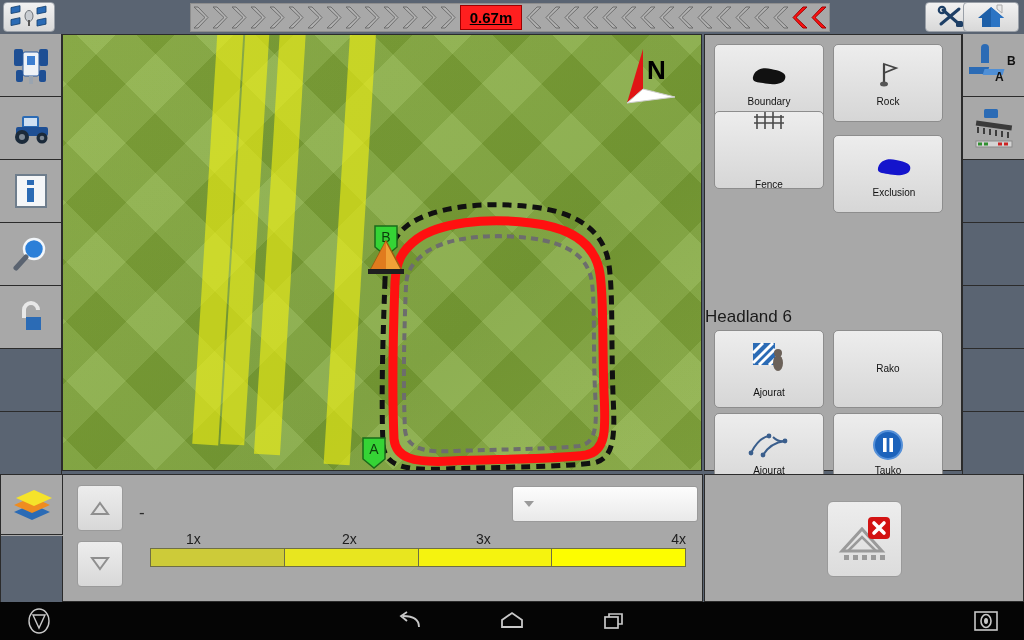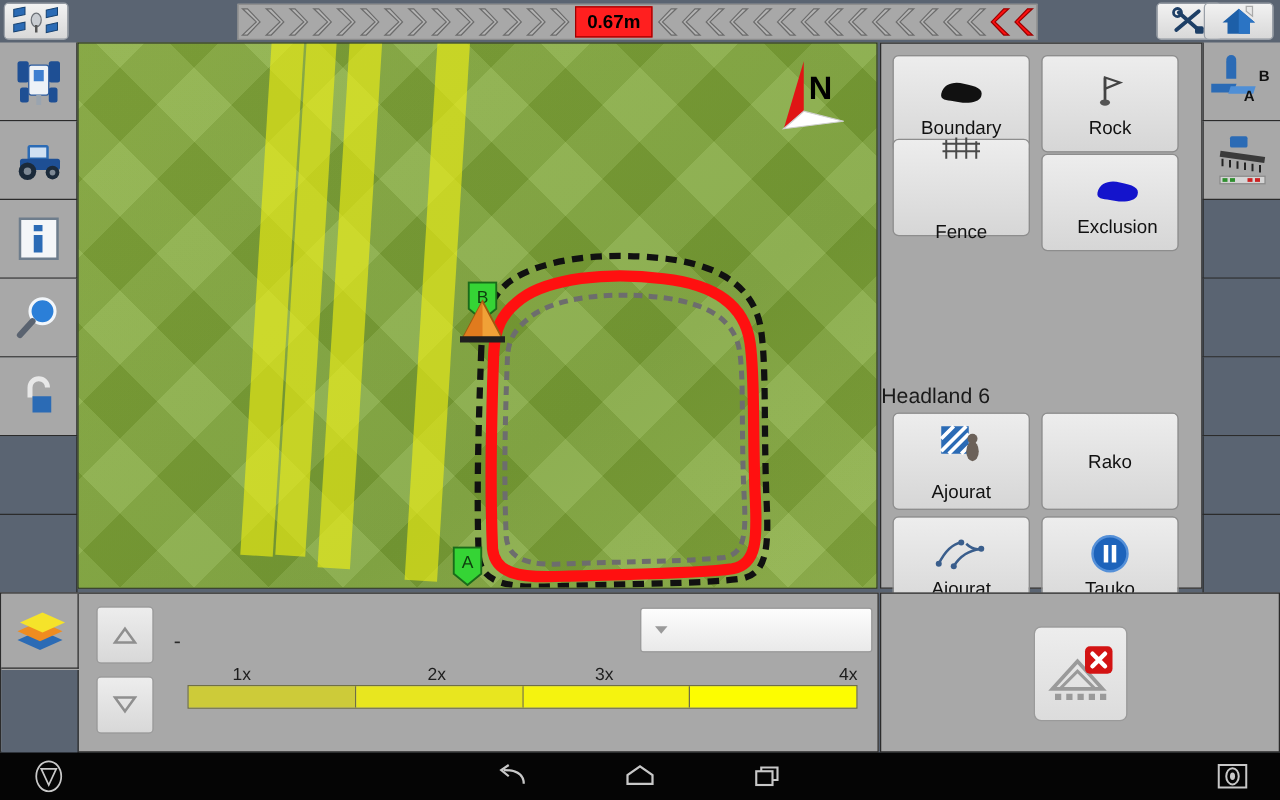--- a/index.html
+++ b/index.html
@@ -29,21 +29,21 @@
   #lightbar {
     position: absolute; left: 190px; top: 3px; width: 640px; height: 29px;
     background: #a8a8a8; border: 1px solid #8e8e8e;
     display: flex; align-items: center; overflow: hidden;
   }
   .chev { flex: none; width: 19px; height: 25px; }
   #offset-box {
     flex: none; width: 62px; height: 25px; margin: 0 3px;
     background: #ff1f1f; border: 1px solid #9c0000;
     color: #000; font-size: 15px; font-weight: bold;
-    display: flex; align-items: center; justify-content: center;
+    display: flex; align-items: center; justify-content: center; text-decoration: underline;
   }
 
   
   #left-rail { position: absolute; left: 0; top: 34px; width: 62px; height: 440px; background: #5a6472; }
   .rail-btn {
     position: relative; width: 62px; height: 63px;
     background: #a8a8a8; border-bottom: 1px solid #2b2b2b; border-right: 1px solid #2b2b2b;
     display: flex; align-items: center; justify-content: center;
   }
   .rail-btn.empty { background: #5a6472; }
@@ -69,21 +69,21 @@
   
   #right-panel {
     position: absolute; left: 704px; top: 34px; width: 258px; height: 437px;
     background: #a8a8a8; border: 1px solid #2b2b2b;
   }
   .pbtn {
     position: absolute; width: 110px; height: 78px;
     background: linear-gradient(to bottom, #ededed, #d6d6d6);
     border: 1px solid #8d8d8d; border-radius: 5px;
     display: flex; flex-direction: column; align-items: center; justify-content: center;
-    font-size: 15px; color: #111; gap: 4px;
+    font-size: 10px; color: #111; gap: 4px;
   }
   .pbtn .glyph { height: 34px; display: flex; align-items: center; justify-content: center; }
   .pbtn .lbl { line-height: 1; }
   #headland-label {
     position: absolute; left: 0; top: 272px; width: 258px;
     text-align: left; font-size: 17px; color: #1a1a1a;
   }
 
   
   #right-rail { position: absolute; left: 962px; top: 34px; width: 62px; height: 440px; background: #5a6472; }
@@ -426,21 +426,21 @@
         <svg width="34" height="22" viewBox="0 0 34 22">
           <g stroke="#4a4a4a" stroke-width="1.6" fill="none">
             <path d="M5 4 L5 19 M13 2 L13 19 M21 2 L21 19 M29 5 L29 19"></path>
             <path d="M2 7 L32 7 M2 13 L32 13"></path>
           </g>
         </svg>
       </span>
       <span class="lbl">Fence</span>
     </div>
 
-    <div class="pbtn" style="left:128px; top:88px;padding-left:12px;">
+    <div class="pbtn" style="left:128px; top:100px;padding-left:12px;">
       <span class="glyph">
         <svg width="40" height="22" viewBox="0 0 40 22">
           <path d="M4 12 C6 4 14 2 22 4 C32 6 38 8 36 14 C34 20 22 20 14 18 C8 17 3 17 4 12 Z" fill="#1414cc"></path>
         </svg>
       </span>
       <span class="lbl">Exclusion</span>
     </div>
 
     <div id="headland-label">Headland 6</div>
 

